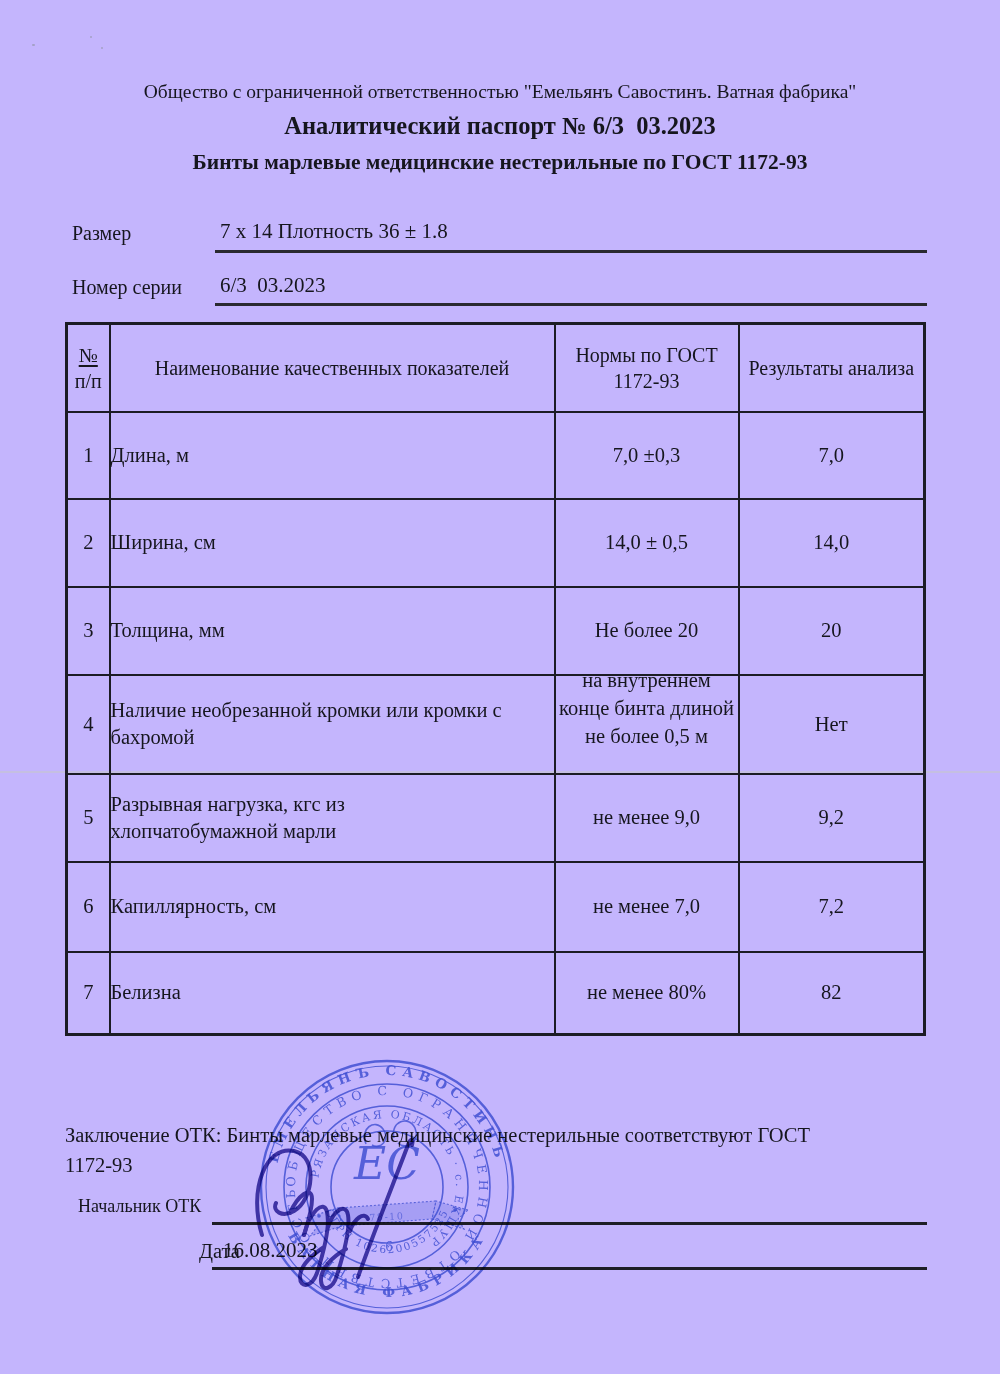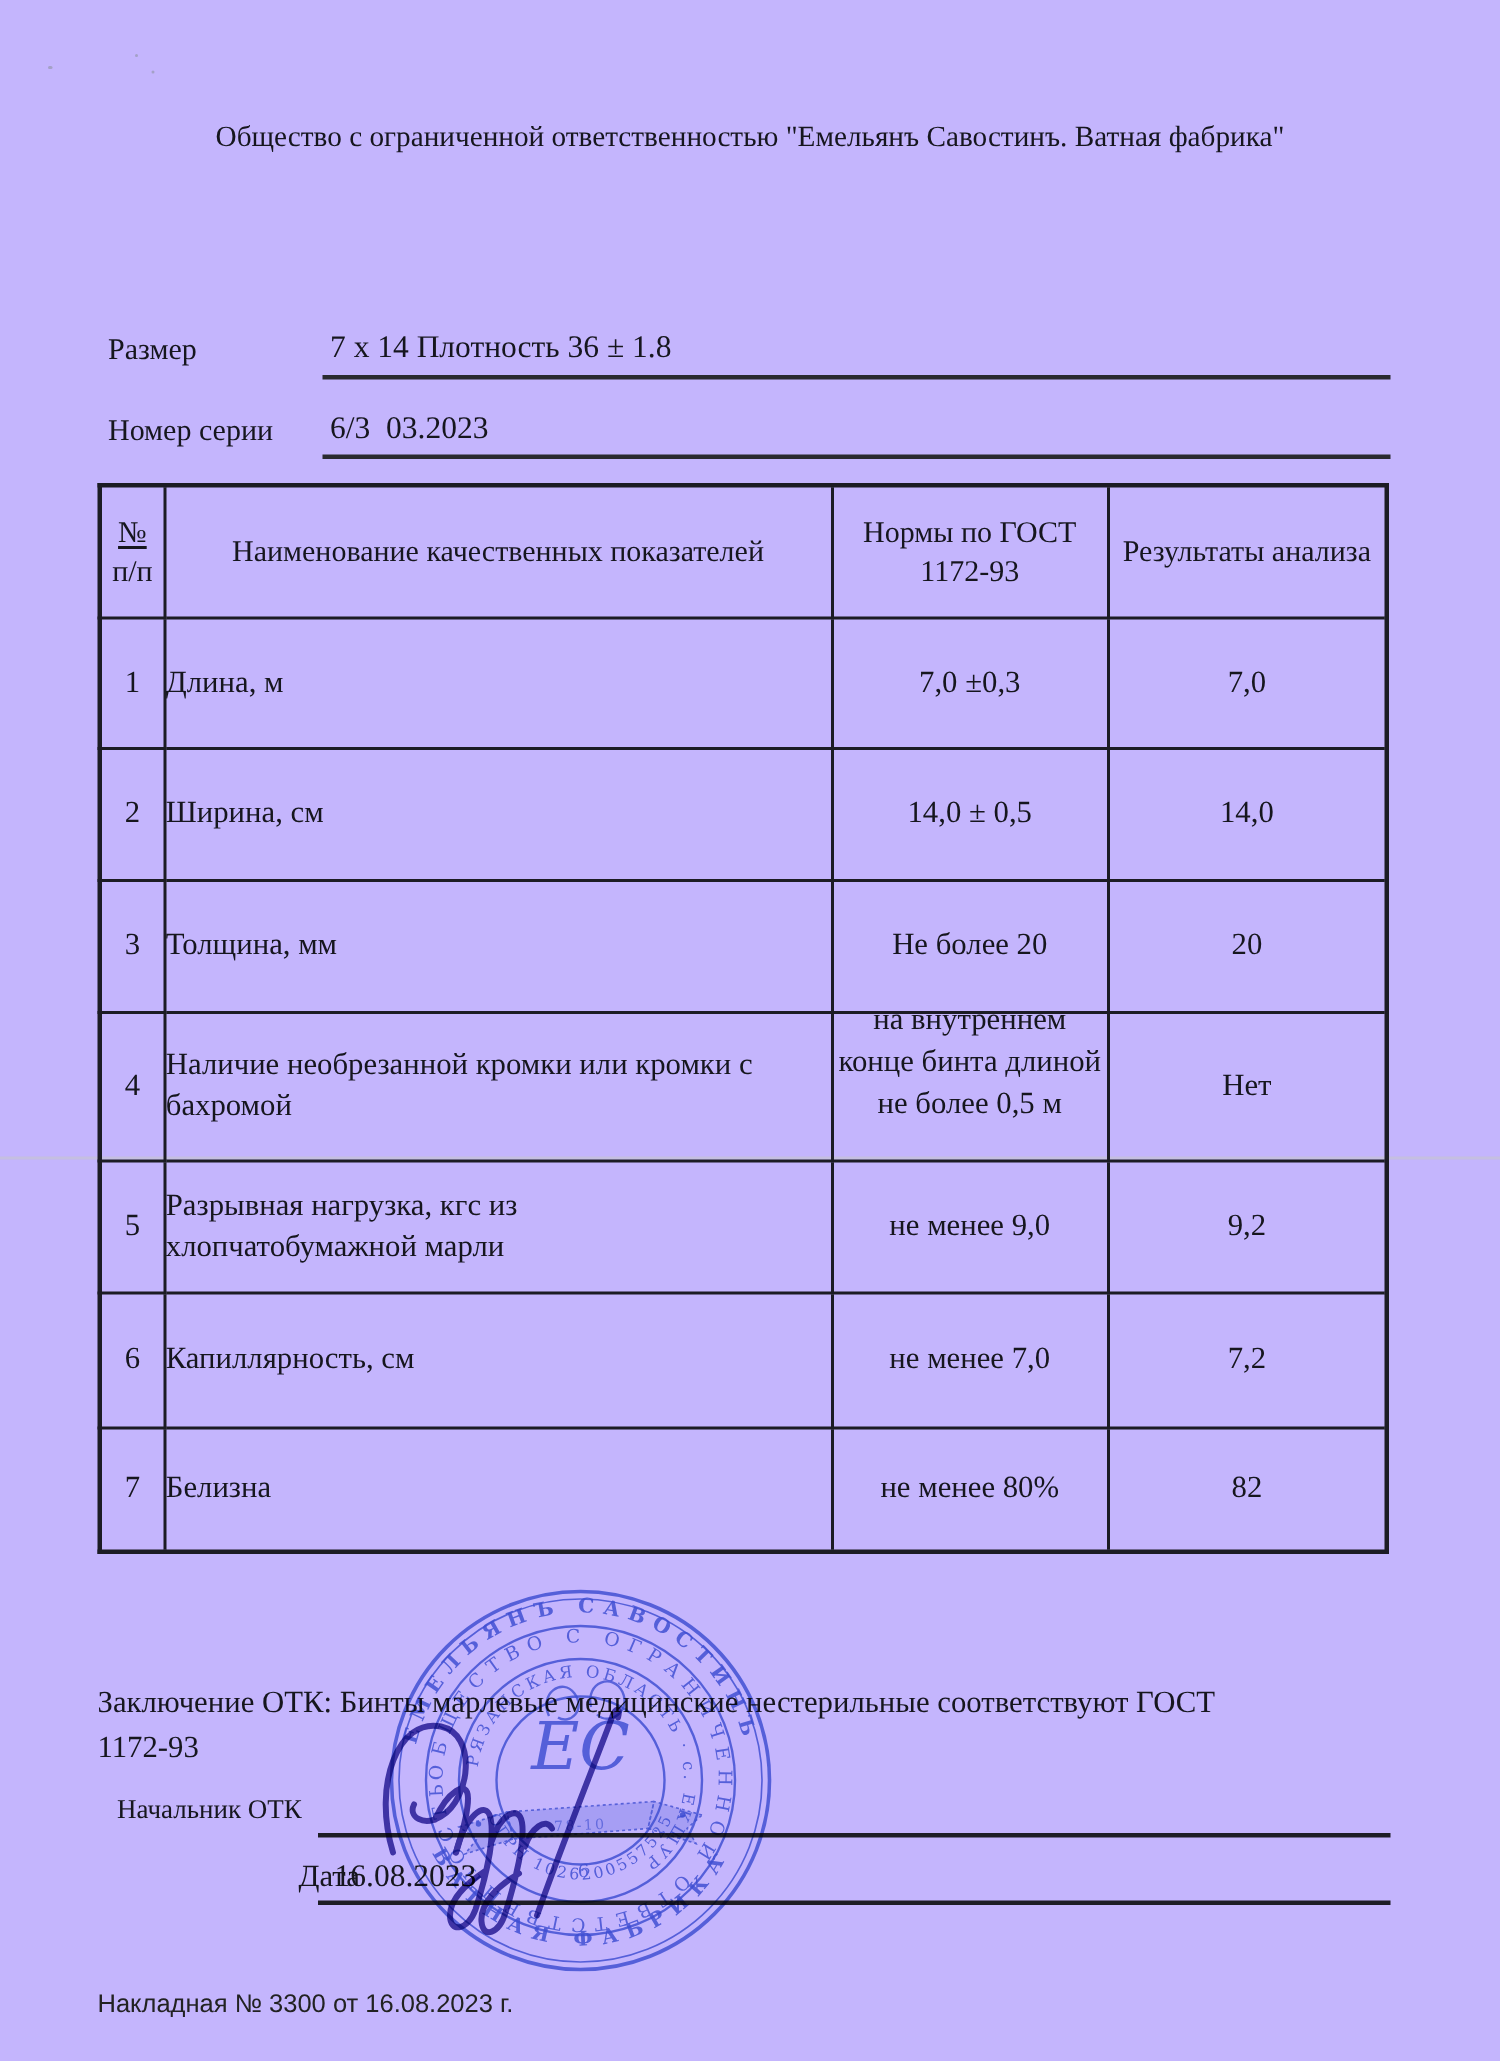--- a/index.html
+++ b/index.html
@@ -58,20 +58,22 @@
 
 <div class="page">
 
   <div class="speck abs" style="left:32px;top:44px;width:3px;height:2px;"></div>
   <div class="speck abs" style="left:90px;top:36px;width:2px;height:2px;"></div>
   <div class="speck abs" style="left:101px;top:47px;width:2px;height:2px;"></div>
 
   <div class="artifact-line" style="top:771px;"></div>
 
   <div class="abs centered company pre">Общество с ограниченной ответственностью "Емельянъ Савостинъ. Ватная фабрика"</div>
+  <div class="abs centered doc-title pre">Аналитический паспорт № 6/3  03.2023</div>
+  <div class="abs centered doc-subtitle pre">Бинты марлевые медицинские нестерильные по ГОСТ 1172-93</div>
 
   <div class="abs field-label" style="left:72px;top:222px;">Размер</div>
   <div class="abs field-value pre" style="left:220px;top:219px;">7 х 14 Плотность 36 ± 1.8</div>
   <div class="hline" style="left:215px;top:250px;width:712px;"></div>
 
   <div class="abs field-label" style="left:72px;top:276px;">Номер серии</div>
   <div class="abs field-value pre" style="left:220px;top:273px;">6/3  03.2023</div>
   <div class="hline" style="left:215px;top:303px;width:712px;"></div>
 
   <table class="qc">
@@ -160,21 +162,20 @@
       </tr>
     </tbody>
   </table>
 
   <div class="abs footer-conclusion">Заключение ОТК: Бинты марлевые медицинские нестерильные соответствуют ГОСТ 1172-93</div>
   <div class="abs chief-label">Начальник ОТК</div>
   <div class="hline sign-line"></div>
   <div class="abs date-label">Дата</div>
   <div class="abs date-value">16.08.2023</div>
   <div class="hline date-line"></div>
-  <div class="abs invoice">Накладная № 3300 от 16.08.2023 г.</div>
 
   <div class="abs stamp">
     <svg width="278" height="278" viewBox="0 0 278 278">
       <g stroke="#4f6cd4" fill="none" opacity="0.82">
         <circle cx="139" cy="139" r="126" stroke-width="2.4"></circle>
         <circle cx="139" cy="139" r="121" stroke-width="1.1"></circle>
         <circle cx="139" cy="139" r="103" stroke-width="1.6"></circle>
         <circle cx="139" cy="139" r="81" stroke-width="1.6"></circle>
         <circle cx="139" cy="139" r="56" stroke-width="1.6"></circle>
         <circle cx="71" cy="168" r="1.8" fill="#4f6cd4" stroke="none"></circle>

